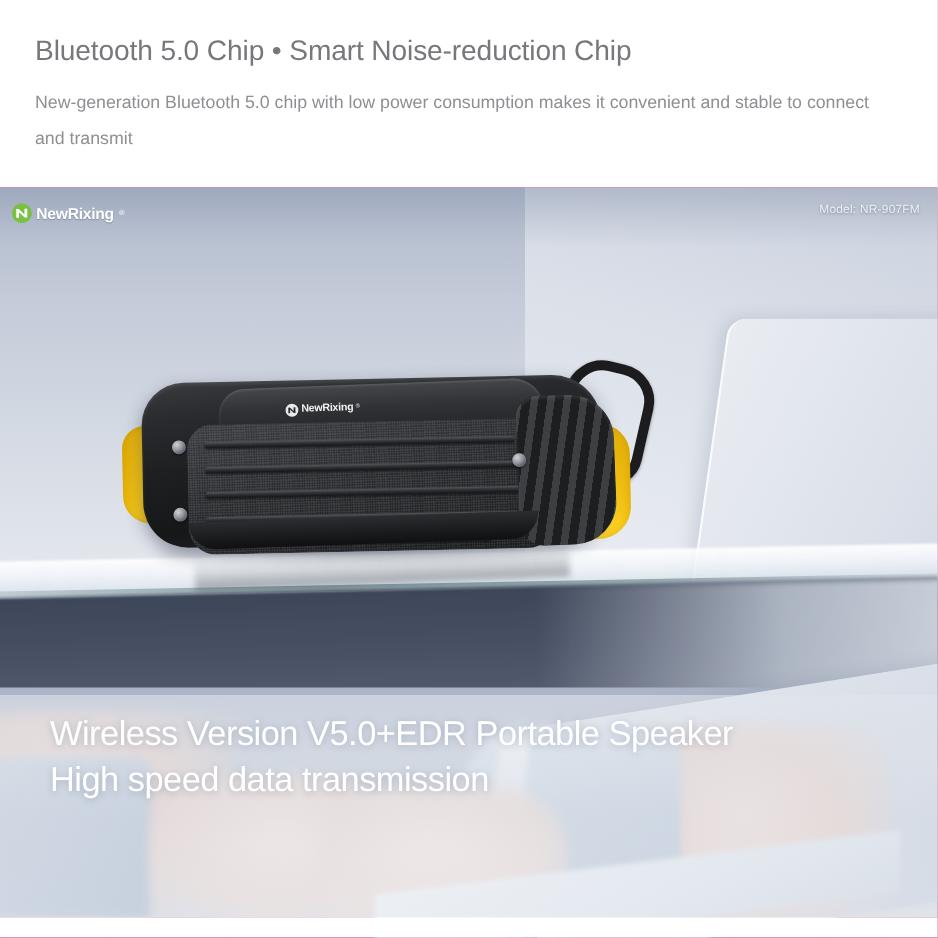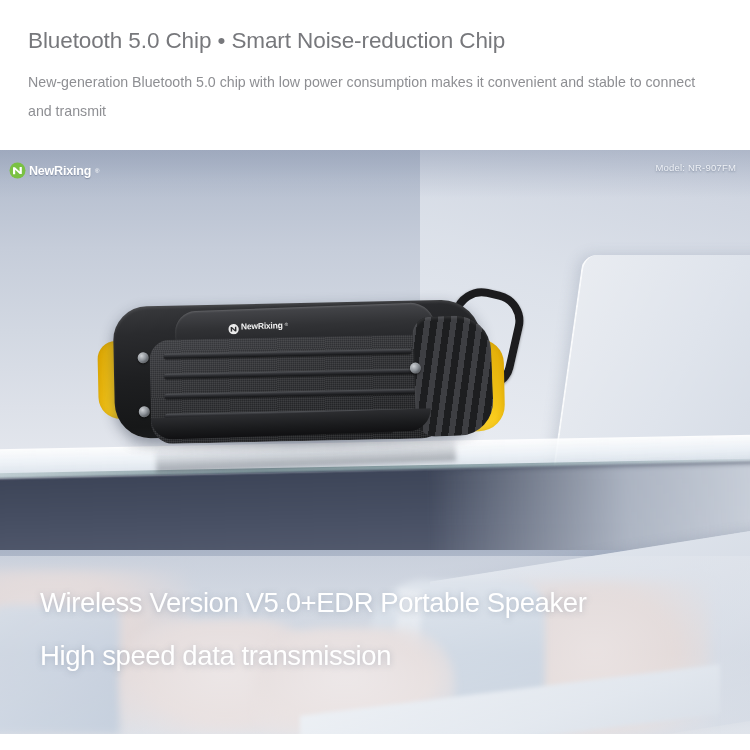--- a/index.html
+++ b/index.html
@@ -406,21 +406,20 @@
     width: 700px;
   }
   .bt-line1, .bt-line2 {
     color: #ffffff;
     font-size: 27.5px;
     line-height: 37px;
     font-weight: 400;
     letter-spacing: -0.4px;
     text-shadow: 0 1px 6px rgba(90,105,130,0.35);
     white-space: nowrap;
-    margin-top: 16px;
   }
   .bt-line3 {
     margin-top: 14px;
     color: #ffffff;
     font-size: 35px;
     line-height: 44px;
     font-weight: 400;
     letter-spacing: -0.6px;
     text-shadow: 0 1px 8px rgba(90,105,130,0.4);
     white-space: nowrap;

